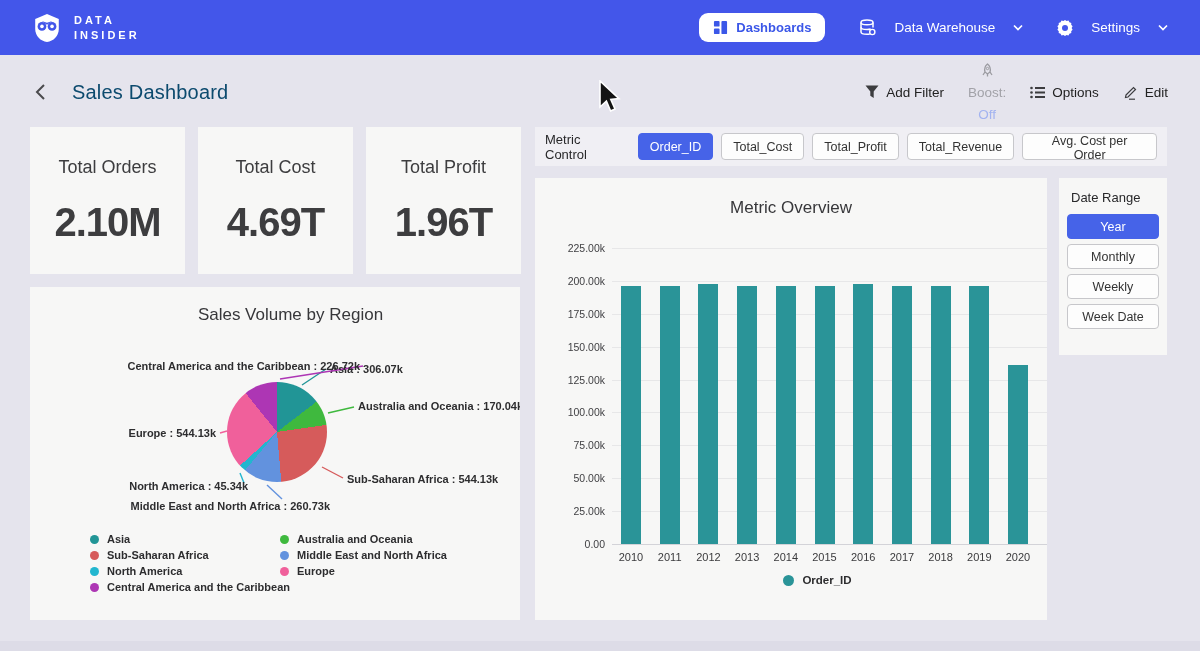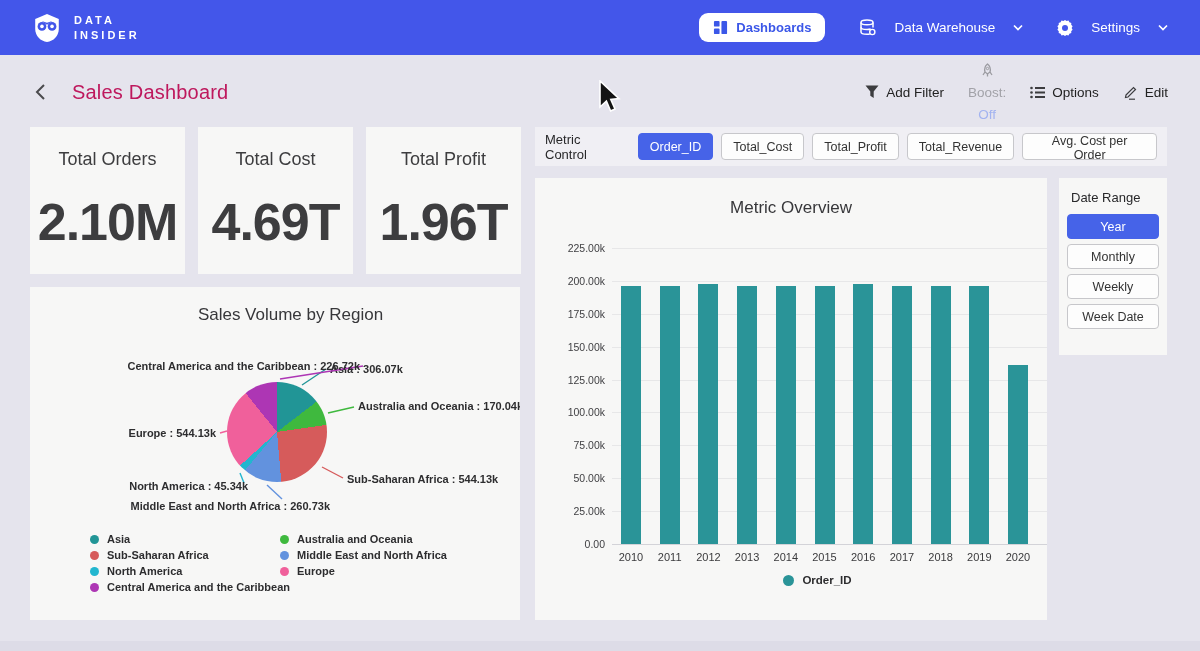--- a/index.html
+++ b/index.html
@@ -28,32 +28,32 @@
     font-size:13px; cursor:pointer; font-family:inherit;
   }
   .nav-item { display:flex; align-items:center; gap:18px; color:#ffffff; font-size:13.5px; cursor:pointer; }
   .nav-item svg { display:block; }
   
   .header-row {
     position:absolute; left:0; top:72px; width:1200px; height:40px;
     display:flex; align-items:center; padding:0 32px;
   }
   .back-btn { background:none; border:none; cursor:pointer; padding:2px; display:flex; }
-  .page-title { font-size:20px; font-weight:500; color:#be185d; margin-left:22px; letter-spacing:0.2px; }
+  .page-title { font-size:20px; font-weight:500; color:#0c4a6e; margin-left:22px; letter-spacing:0.2px; }
   .header-actions { margin-left:auto; display:flex; align-items:center; gap:24px; }
   .h-action { display:flex; align-items:center; gap:7px; font-size:13.5px; color:#222; font-weight:500; cursor:pointer; }
   .h-action.muted { color:#a2a2a8; cursor:default;flex-direction:column; }
   .boost-off { color:#a3b3f0; }
   
   .kpi-card {
     position:absolute; top:127px; width:155px; height:147px; background:#f7f7f6;
     display:flex; flex-direction:column; align-items:center; justify-content:center; gap:22px;
   }
   .kpi-label { font-size:18px; color:#3d3d3f; font-weight:500; }
-  .kpi-value { font-size:52px; color:#3d3d3f; font-weight:bold; letter-spacing:-1px; }
+  .kpi-value { font-size:40px; color:#3d3d3f; font-weight:bold; letter-spacing:-1px; }
   
   .pie-card { position:absolute; left:30px; top:287px; width:490px; height:333px; background:#f7f7f6;padding-left:31px; }
   .card-title { text-align:center; font-size:17px; font-weight:500; color:#37373a; padding-top:18px; }
   #pie {
     position:absolute; left:197px; top:95px; width:100px; height:100px; border-radius:50%;
   }
   #pie-svg { position:absolute; left:0; top:0; }
   #pie-svg text { font-size:11px; font-weight:bold; fill:#2d2d2f; }
   .pie-legend-item { position:absolute; display:flex; align-items:center; gap:8px; }
   .pie-legend-item .dot { width:9px; height:9px; border-radius:50%; flex:none; }

